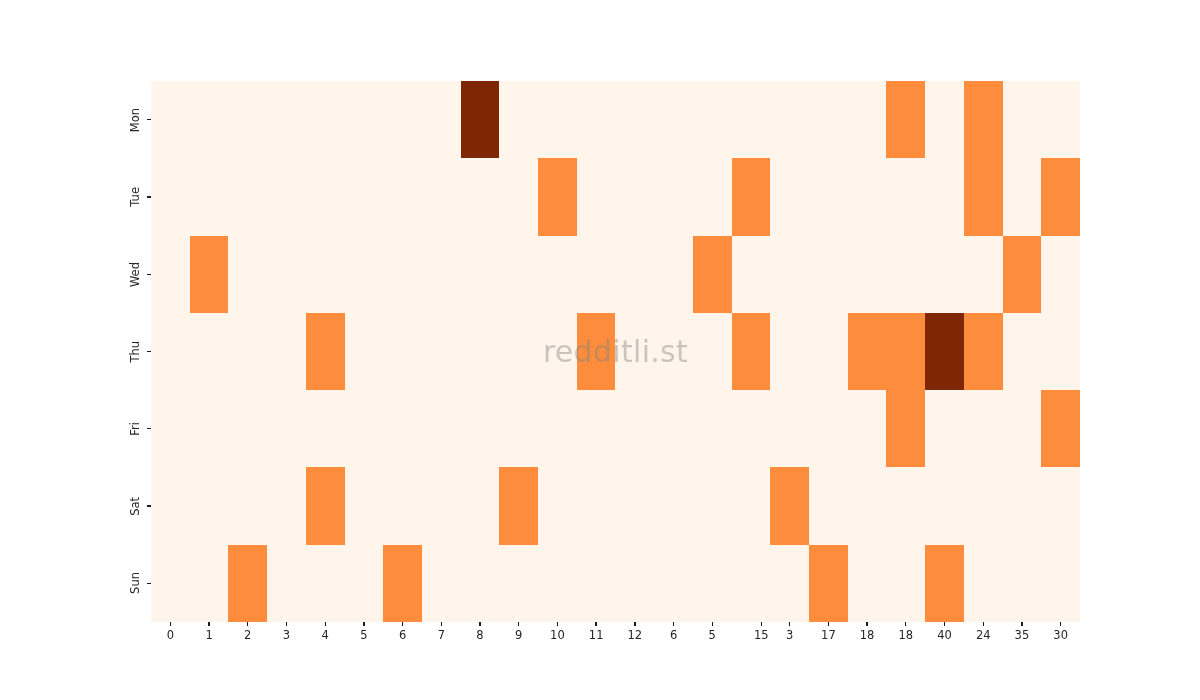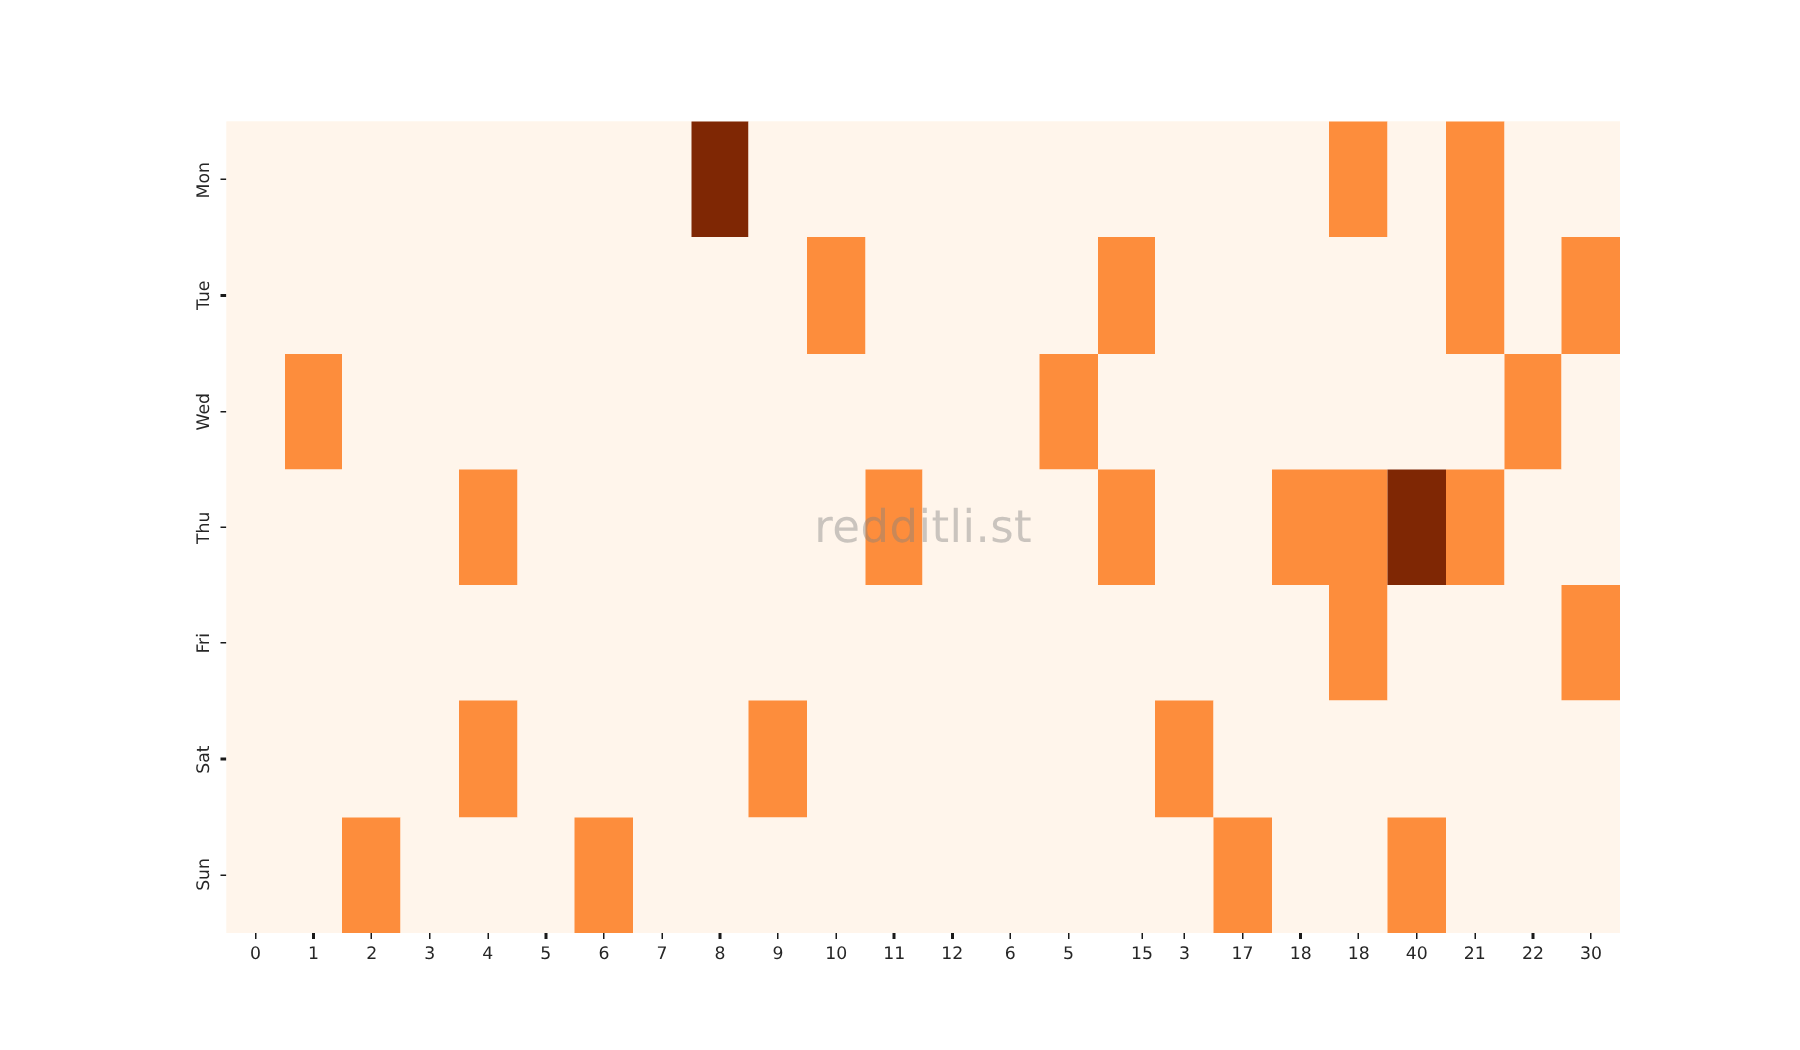--- a/index.html
+++ b/index.html
@@ -420,25 +420,25 @@
       <div class="xtick-col" style="left: 735.458px; width: 38.7083px;">
         <span class="xtick-mark"></span>
         <span class="xtick-label">18</span>
       </div>
       <div class="xtick-col" style="left: 774.167px; width: 38.7083px;">
         <span class="xtick-mark"></span>
         <span class="xtick-label">40</span>
       </div>
       <div class="xtick-col" style="left: 812.875px; width: 38.7083px;">
         <span class="xtick-mark"></span>
-        <span class="xtick-label">21</span>
+        <span class="xtick-label">24</span>
       </div>
       <div class="xtick-col" style="left: 851.583px; width: 38.7083px;">
         <span class="xtick-mark"></span>
-        <span class="xtick-label">22</span>
+        <span class="xtick-label">35</span>
       </div>
       <div class="xtick-col" style="left: 890.292px; width: 38.7083px;">
         <span class="xtick-mark"></span>
         <span class="xtick-label">30</span>
       </div>
     </div>
 
 </div>
 
 </body></html>

